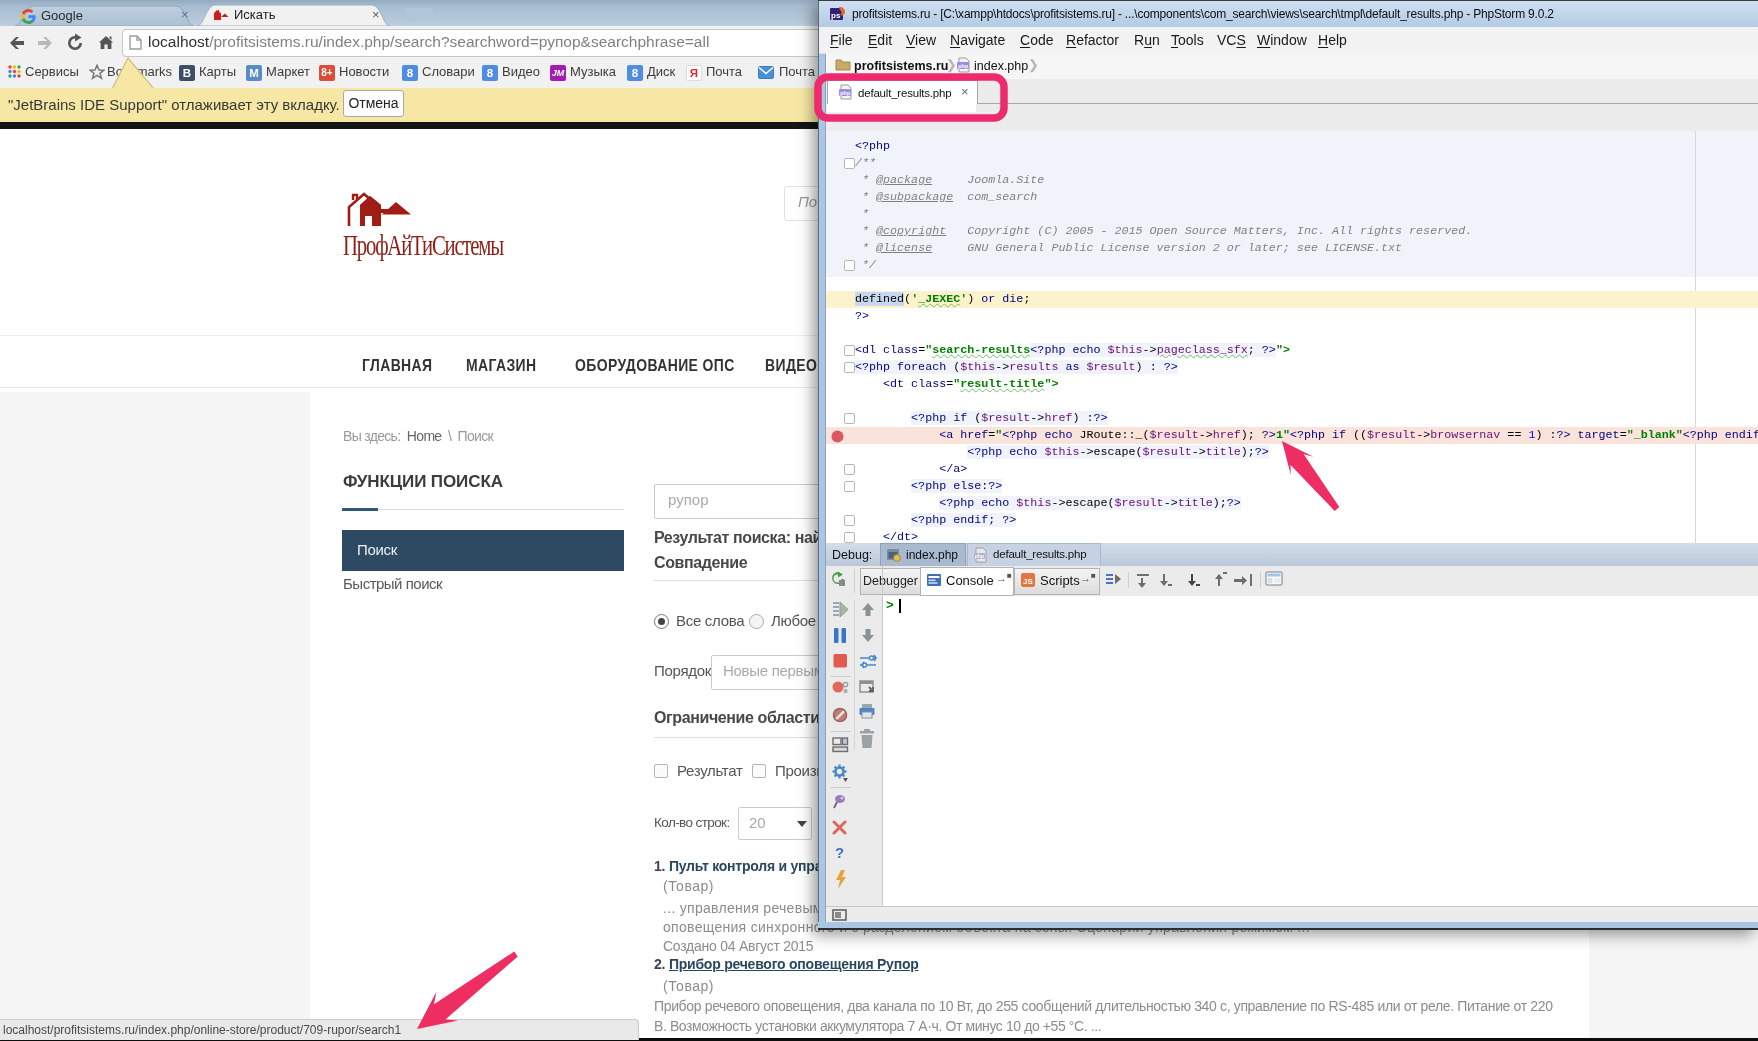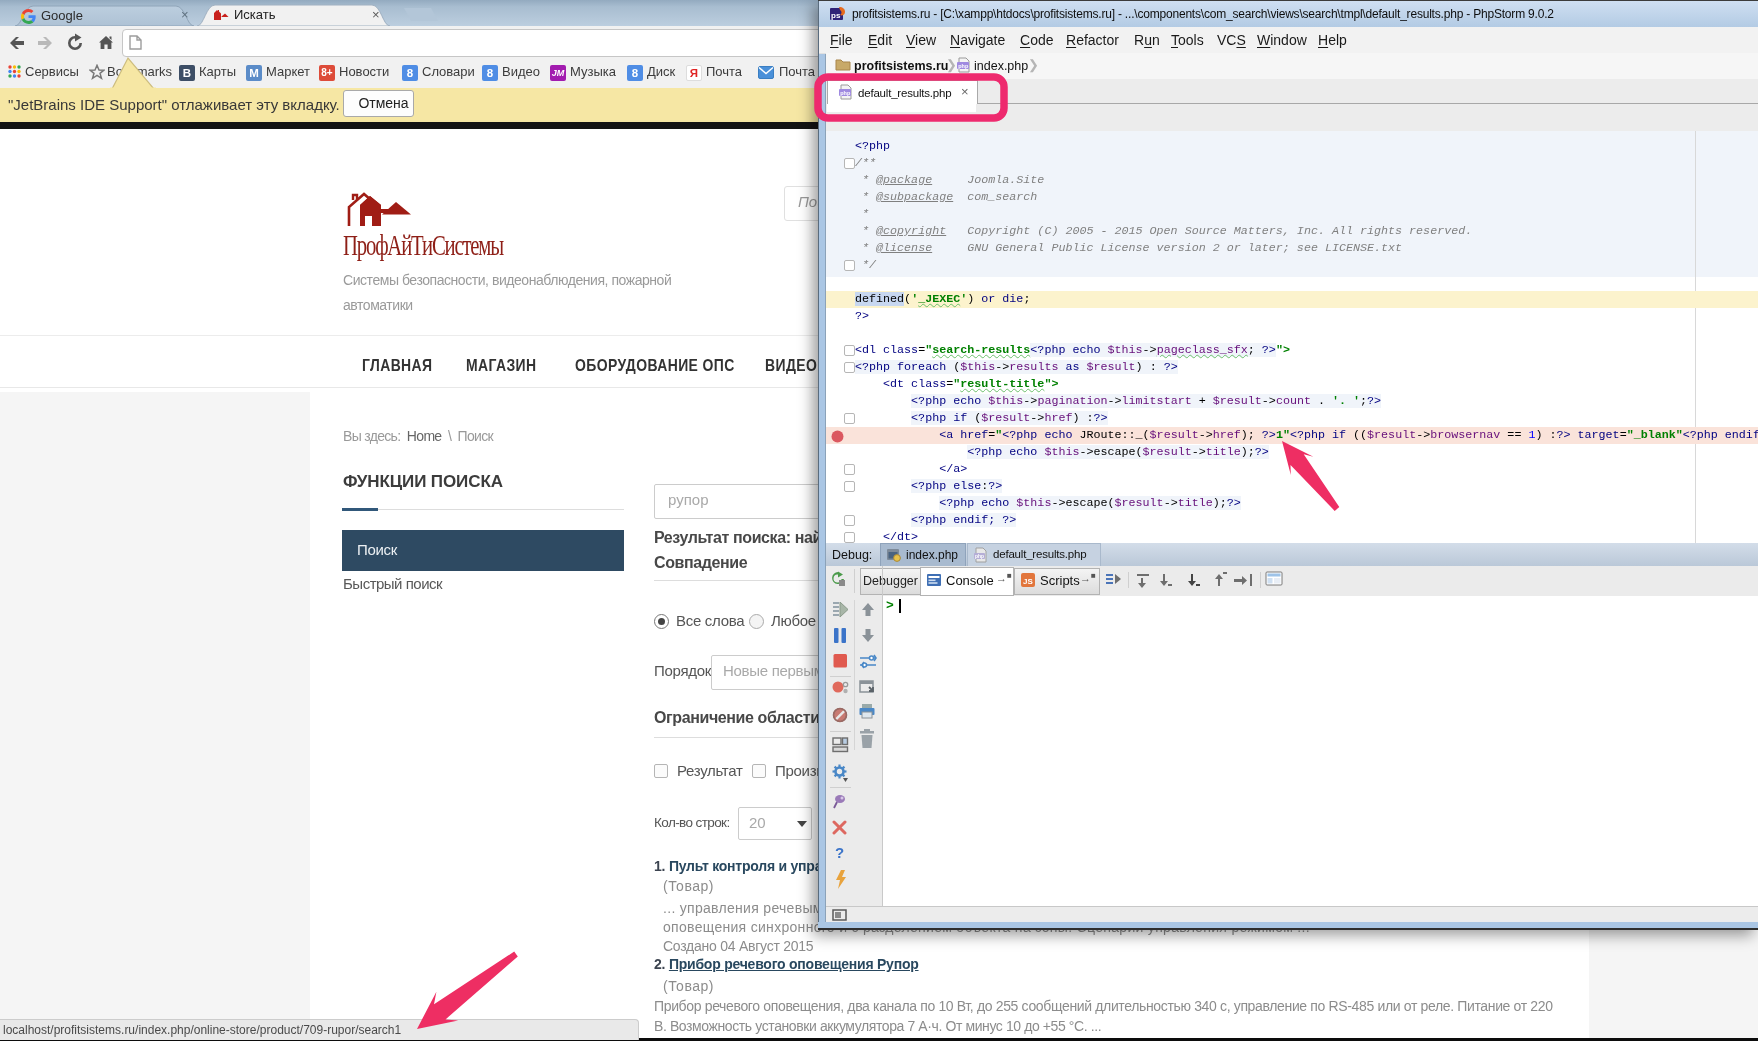--- a/index.html
+++ b/index.html
@@ -12,21 +12,21 @@
            border:1px solid #c6c6c6;border-radius:4px;}
   #addrtext{position:absolute;left:148px;top:33px;font-size:15.5px;color:#818181;white-space:nowrap;}
   #addrtext b{color:#303030;font-weight:normal;}
   #bookbar{position:absolute;left:0;top:60px;width:1758px;height:28px;background:#f1f1f1;}
   .bk{position:absolute;top:64px;height:18px;font-size:13px;color:#3c3c3c;white-space:nowrap;}
   .fav{position:absolute;top:65px;width:16px;height:16px;border-radius:2px;
        color:#fff;font-size:11.5px;font-weight:bold;text-align:center;line-height:16px;}
   #yellowbar{position:absolute;left:0;top:88px;width:1758px;height:34px;background:#f6e7a4;}
   #ybtext{position:absolute;left:8px;top:96px;font-size:15px;color:#383838;}
   #ybbtn{position:absolute;left:343px;top:90px;width:59px;height:25px;background:#fdfdfd;
-         border:1px solid #a9a9a9;border-radius:3px;font-size:14px;color:#222;text-align:center;line-height:25px;padding-left:10px;}
+         border:1px solid #a9a9a9;border-radius:3px;font-size:14px;color:#222;text-align:center;line-height:25px;}
   #blackstrip{position:absolute;left:0;top:122px;width:1758px;height:7px;background:#141414;}
   
   #page{position:absolute;left:0;top:129px;width:1758px;height:912px;background:#fff;overflow:hidden;}
   #graybody{position:absolute;left:0;top:263px;width:1758px;height:649px;background:#f5f5f5;}
   #container{position:absolute;left:310px;top:263px;width:1279px;height:649px;background:#fff;}
   .pg{position:absolute;white-space:nowrap;}
   .nv{top:227px;font-size:17px;font-weight:bold;color:#333;transform:scaleX(.82);transform-origin:0 0;letter-spacing:0.5px;}
   
   #ide{position:absolute;left:818px;top:0;width:940px;height:930px;background:#ececec;
        box-shadow:-5px 5px 14px rgba(0,0,0,.4);}
@@ -90,20 +90,21 @@
     <g transform="translate(73,11)">
       <path d="M0,-7 A7,7 0 1 0 7,0 L4.4,0 A4.4,4.4 0 1 1 0,-4.4 Z" fill="#555"></path>
       <path d="M0,-9.5 L6.5,-5.5 L0,-1.5 Z" fill="#555"></path>
     </g>
     <path d="M104,4 L111,10.5 L109.4,10.5 L109.4,17 L105.6,17 L105.6,12.4 L102.4,12.4 L102.4,17 L98.6,17 L98.6,10.5 L97,10.5 Z M107.5,4.5 L109.5,4.5 L109.5,8 L107.5,6.2 Z" fill="#555"></path>
   </svg>
   <div id="addrbar"></div>
   <svg class="abs" style="left:129px;top:35px" width="13" height="15" viewBox="0 0 13 15">
     <path d="M1,1 L8,1 L12,5 L12,14 L1,14 Z M8,1 L8,5 L12,5" fill="#fff" stroke="#9d9d9d" stroke-width="1.4"></path>
   </svg>
+  <div id="addrtext"><b>localhost</b>/profitsistems.ru/index.php/search?searchword=рупор&amp;searchphrase=all</div>
   <div id="bookbar"></div>
   <svg class="abs" style="left:8px;top:65px" width="13" height="13" viewBox="0 0 13 13">
     <g>
       <circle cx="2" cy="2" r="1.7" fill="#ea4335"></circle>
         <circle cx="6.5" cy="2" r="1.7" fill="#fbbc05"></circle>
         <circle cx="11" cy="2" r="1.7" fill="#34a853"></circle>
       <circle cx="2" cy="6.5" r="1.7" fill="#4285f4"></circle>
         <circle cx="6.5" cy="6.5" r="1.7" fill="#ea4335"></circle>
         <circle cx="11" cy="6.5" r="1.7" fill="#fbbc05"></circle>
       <circle cx="2" cy="11" r="1.7" fill="#34a853"></circle>
@@ -152,21 +153,20 @@
     <svg class="abs" style="left:345px;top:63px" width="75" height="36" viewBox="0 0 75 36">
       <path d="M4,34 L4,15 L19,2 L33,14" fill="none" stroke="#a01d15" stroke-width="2.6"></path>
       <path d="M8,8 L8,3 L12,3 L12,8" fill="none" stroke="#a01d15" stroke-width="2.4"></path>
       <path d="M15,34 L15,13 L25,4 L36,13 L36,22 L30,22 L30,34 Z M20,34 L20,24 L27,24 L27,34 Z" fill="#a01d15" fill-rule="evenodd"></path>
       <path d="M15,34 L15,13 L25,4 L36,13 L36,34 Z" fill="#a01d15"></path>
       <path d="M20,34 L20,24 L27,24 L27,34 Z" fill="#fff"></path>
       <path d="M33,21 L36,17 L44,17 L44,21 Z" fill="#a01d15"></path>
       <path d="M37,22.5 L51,10 L66,22.5 Z" fill="#a01d15"></path>
     </svg>
     <div class="pg" style="left:343px;top:99px;font-family:'Liberation Serif',serif;font-size:30px;color:#8e1f17;transform:scaleX(.69);transform-origin:0 0;letter-spacing:-1.7px">ПрофАйТиСистемы</div>
-    <div id="tg" class="pg" style="left:343px;top:139px;font-size:14px;line-height:25px;color:#9a9a9a;letter-spacing:-0.45px">Системы безопасности, видеонаблюдения, пожарной<br>автоматики</div>
     <div class="abs" style="left:784px;top:57px;width:340px;height:33px;background:#fff;border:1px solid #e0e0e0;border-radius:3px"></div>
     <div class="pg" style="left:798px;top:64px;font-size:15px;font-style:italic;color:#9a9a9a">Поиск...</div>
 
     <div class="abs" style="left:0;top:206px;width:1758px;height:1px;background:#ececec"></div>
     <div class="abs" style="left:0;top:258px;width:1758px;height:1px;background:#e8e8e8"></div>
     <div class="pg nv" style="left:362px">ГЛАВНАЯ</div>
       <div class="pg nv" style="left:466px">МАГАЗИН</div>
       <div class="pg nv" style="left:575px">ОБОРУДОВАНИЕ ОПС</div>
       <div class="pg nv" style="left:765px">ВИДЕОНАБЛЮДЕНИЕ</div>
 
@@ -283,21 +283,20 @@
   <div class="code" style="top:189px"><span class="cm"> * <span class="ct">@subpackage</span>  com_search</span></div>
   <div class="code" style="top:206px"><span class="cm"> *</span></div>
   <div class="code" style="top:223px"><span class="cm"> * <span class="ct">@copyright</span>   Copyright (C) 2005 - 2015 Open Source Matters, Inc. All rights reserved.</span></div>
   <div class="code" style="top:240px"><span class="cm"> * <span class="ct">@license</span>     GNU General Public License version 2 or later; see LICENSE.txt</span></div>
   <div class="code" style="top:257px"><span class="cm"> */</span></div>
   <div class="code" style="top:291px"><span style="background:#c7d7f0">defined</span>(<span class="s">'<span class="w">_JEXEC</span>'</span>) <span class="k">or die</span>;</div>
   <div class="code" style="top:308px"><span class="k">?&gt;</span></div>
   <div class="code" style="top:342px"><span class="k">&lt;dl class</span>=<span class="s">"<span class="w">search-results</span></span><span class="php"><span class="k">&lt;?php echo</span> <span class="v">$this</span>-&gt;<span class="v w">pageclass_sfx</span>; <span class="k">?&gt;</span></span><span class="s">"&gt;</span></div>
   <div class="code" style="top:359px"><span class="php"><span class="k">&lt;?php foreach</span> (<span class="v">$this</span>-&gt;<span class="v">results</span> <span class="k">as</span> <span class="v">$result</span>) : <span class="k">?&gt;</span></span></div>
   <div class="code" style="top:376px">    <span class="k">&lt;dt class</span>=<span class="s">"<span class="w">result-title</span>"&gt;</span></div>
-  <div class="code" style="top:393px">        <span class="php"><span class="k">&lt;?php echo</span> <span class="v">$this</span>-&gt;<span class="v">pagination</span>-&gt;<span class="v">limitstart</span> + <span class="v">$result</span>-&gt;<span class="v">count</span> . <span class="s">'. '</span>;<span class="k">?&gt;</span></span></div>
   <div class="code" style="top:410px">        <span class="php"><span class="k">&lt;?php if</span> (<span class="v">$result</span>-&gt;<span class="v">href</span>) :<span class="k">?&gt;</span></span></div>
   <div class="code" style="top:427px">            <span class="k">&lt;a href</span>=<span class="s">"</span><span class="k">&lt;?php echo</span> JRoute::_(<span class="v">$result</span>-&gt;<span class="v">href</span>); <span class="k">?&gt;</span><span class="s">1"</span><span class="k">&lt;?php if</span> ((<span class="v">$result</span>-&gt;<span class="v">browsernav</span> == <span class="n">1</span>) :<span class="k">?&gt;</span> <span class="k">target</span>=<span class="s">"_blank"</span><span class="k">&lt;?php endif;</span> </div>
   <div class="code" style="top:444px">                <span class="php"><span class="k">&lt;?php echo</span> <span class="v">$this</span>-&gt;escape(<span class="v">$result</span>-&gt;<span class="v">title</span>);<span class="k">?&gt;</span></span></div>
   <div class="code" style="top:461px">            <span class="k">&lt;/a&gt;</span></div>
   <div class="code" style="top:478px">        <span class="php"><span class="k">&lt;?php else</span>:<span class="k">?&gt;</span></span></div>
   <div class="code" style="top:495px">            <span class="php"><span class="k">&lt;?php echo</span> <span class="v">$this</span>-&gt;escape(<span class="v">$result</span>-&gt;<span class="v">title</span>);<span class="k">?&gt;</span></span></div>
   <div class="code" style="top:512px">        <span class="php"><span class="k">&lt;?php endif;</span> <span class="k">?&gt;</span></span></div>
   <div class="code" style="top:529px">    <span class="k">&lt;/dt&gt;</span></div>
 
   <div class="fold" style="top:158px"></div>

